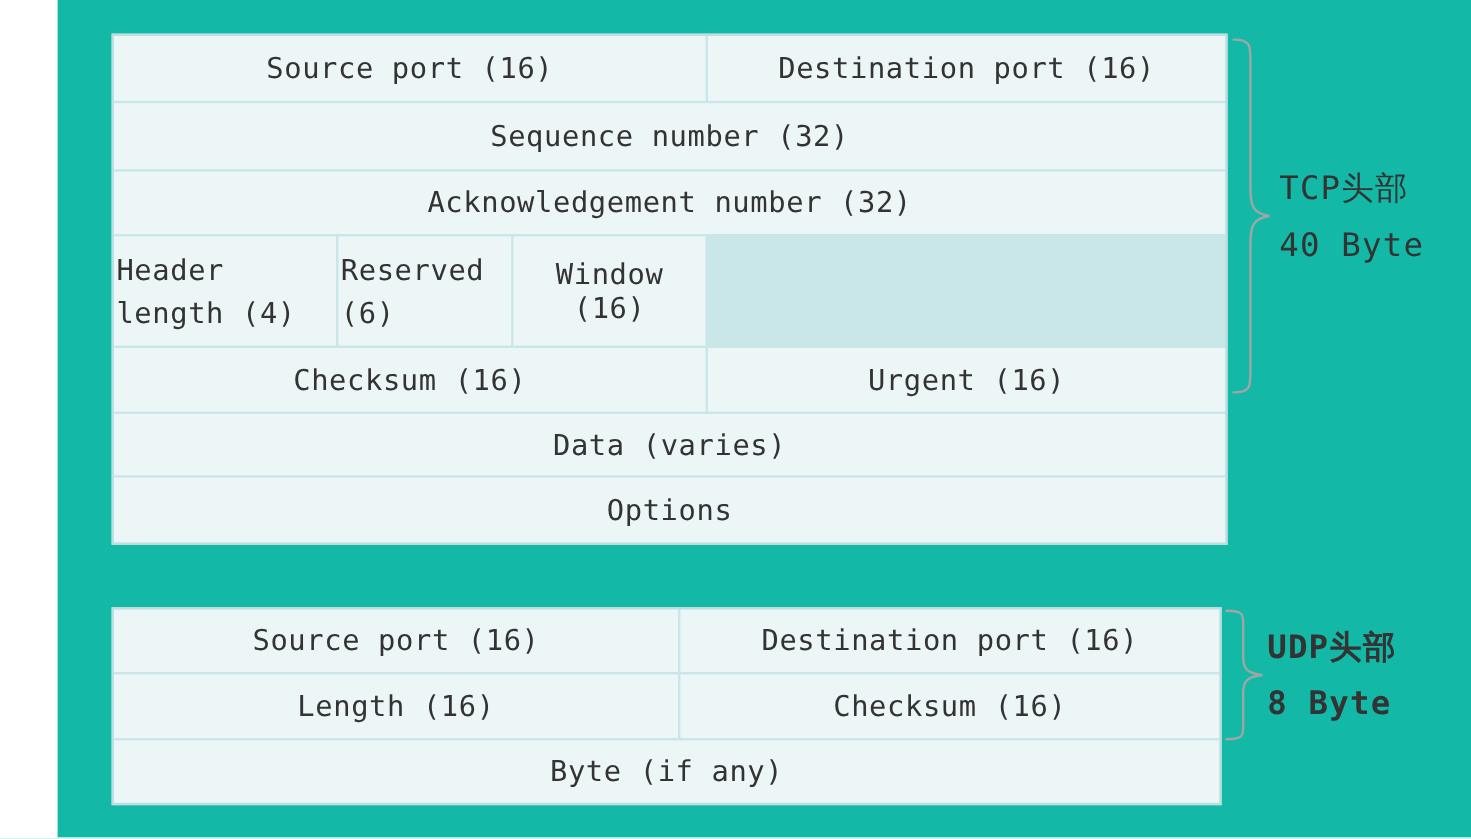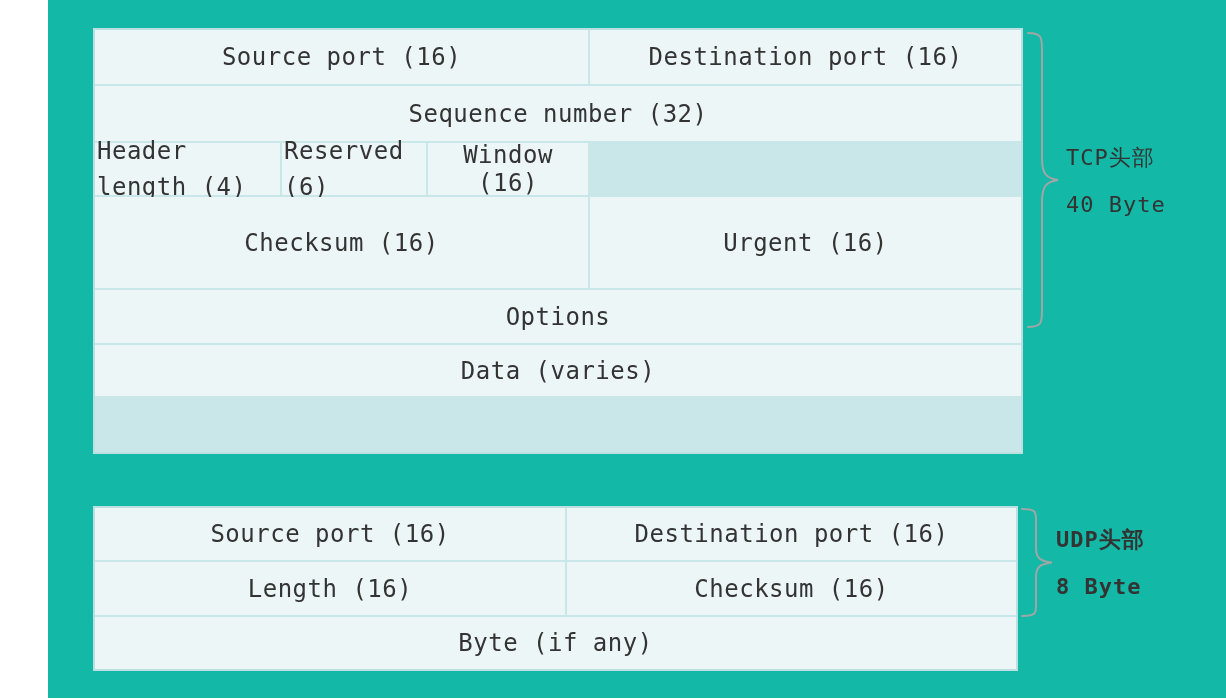--- a/index.html
+++ b/index.html
@@ -61,51 +61,52 @@
   .span4 { grid-column: 1 / 5; }
   .col4  { grid-column: 4 / 5; }
   .span2 { grid-column: 1 / 3; }
   .brace {
     position: absolute;
   }
   .brace svg { display: block; }
   .brace-label {
     position: absolute;
     color: #333333;
-    font-size: 22px;
+    font-size: 27px;
     line-height: 47px;
     letter-spacing: 1px;
     white-space: nowrap;
   }
 </style>
 </head>
 <body>
 
 <div class="stage">
 
   <div class="hdr-table tcp-table">
 
     <div class="cell span3">Source port (16)</div>
     <div class="cell col4">Destination port (16)</div>
 
     <div class="cell span4">Sequence number (32)</div>
 
+    <div class="cell span4">Acknowledgement number (32)</div>
 
     <div class="cell left">Header
 length (4)</div>
     <div class="cell left">Reserved
 (6)</div>
     <div class="cell">Window (16)</div>
 
     <div class="cell span3">Checksum (16)</div>
     <div class="cell col4">Urgent (16)</div>
 
+    <div class="cell span4">Data (varies)</div>
+
     <div class="cell span4">Options</div>
-
-    <div class="cell span4">Data (varies)</div>
   </div>
 
   <div class="brace" style="left:978px; top:30px;">
     <svg width="34" height="300" viewBox="0 0 34 300" xmlns="http://www.w3.org/2000/svg">
       <path d="M2,3 C16,3 16,8 16,20 L16,128 C16,144 20,148 32,150 C20,152 16,156 16,172 L16,280 C16,292 16,297 2,297" fill="none" stroke="#a0a6a6" stroke-width="2" stroke-linecap="round"></path>
     </svg>
   </div>
   <div class="brace-label" style="left:1018px; top:134px;">
     <div>TCP头部</div>
     <div>40 Byte</div>

